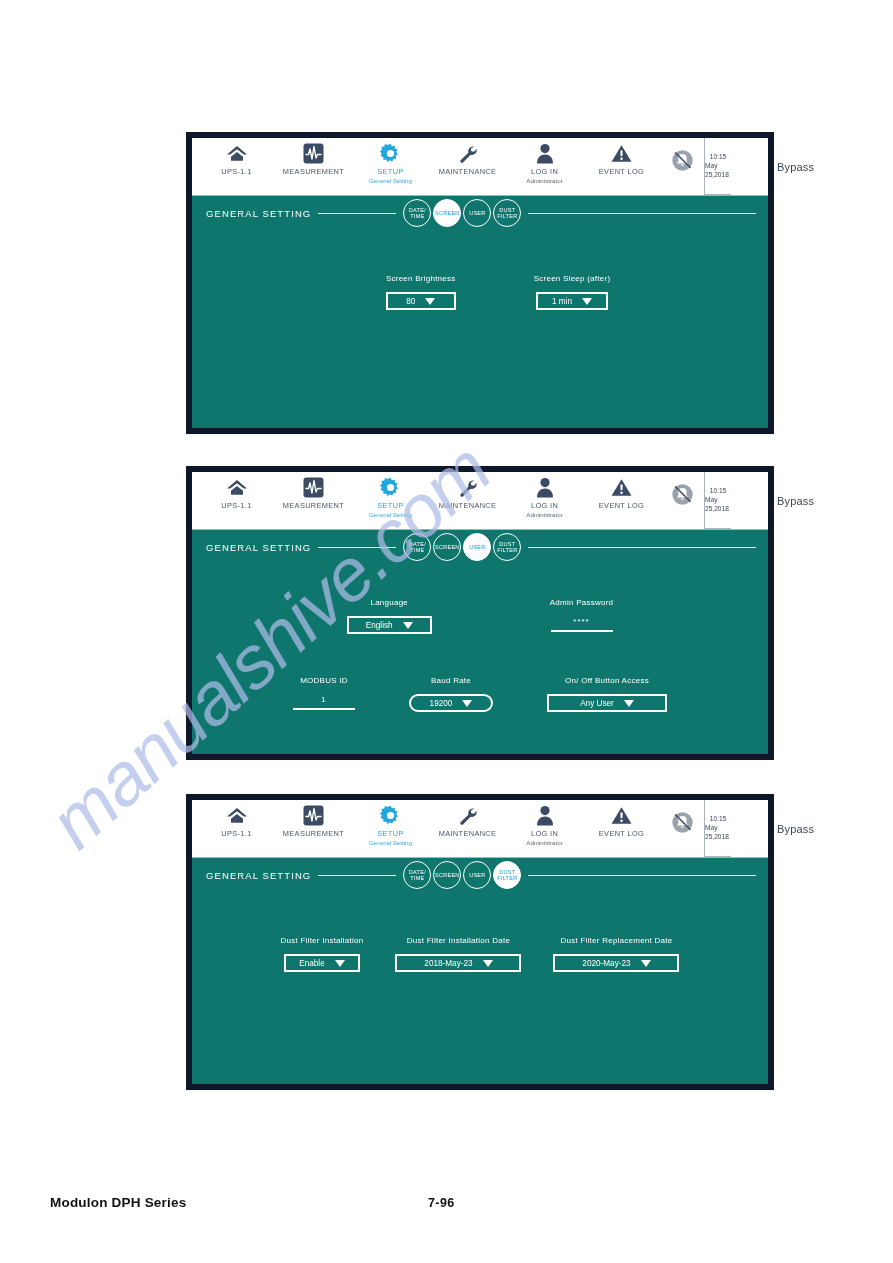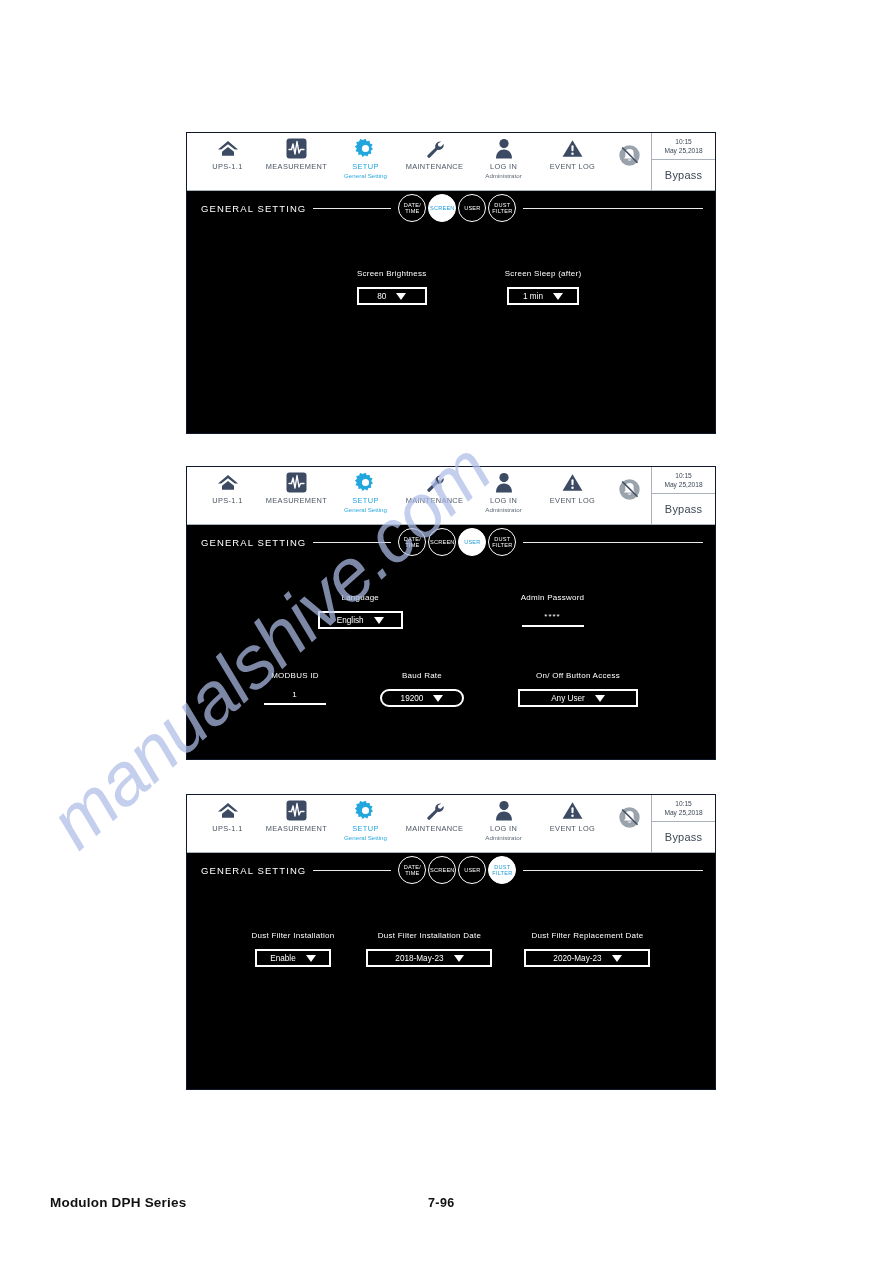--- a/index.html
+++ b/index.html
@@ -40,24 +40,24 @@
     letter-spacing: -1px;
     color: #aebde8;
     opacity: .72;
     white-space: nowrap;
   }
 
   
   .panel {
     position: absolute;
     left: 186px;
-    width: 530px;
-    border: 1px solid #0f172a;
+    width: 588px;
+    border: 6px solid #0f172a;
     box-sizing: border-box;
-    background: #000000;
+    background: #0f766e;
     z-index: 2;
   }
   #panel-screen  { top: 132px; height: 302px; }
   #panel-user    { top: 466px; height: 294px; }
   #panel-dust    { top: 794px; height: 296px; }
 
   
   .navbar {
     display: flex;
     height: 58px;
@@ -107,22 +107,22 @@
     display: flex;
     align-items: center;
     justify-content: center;
     padding-bottom: 12px;
   }
 
   .nav-status {
     width: 64px;
     border-left: 1px solid #aab3bb;
     display: flex;
-    flex-direction: column;
     box-sizing: border-box;
+    gap: 46px;
   }
   .nav-clock {
     flex: 0 0 26px;
     display: flex;
     flex-direction: column;
     align-items: center;
     justify-content: center;
     border-bottom: 1px solid #aab3bb;
   }
   .nav-time { font-size: 6.6px; color: #3b4654; line-height: 8px; }

